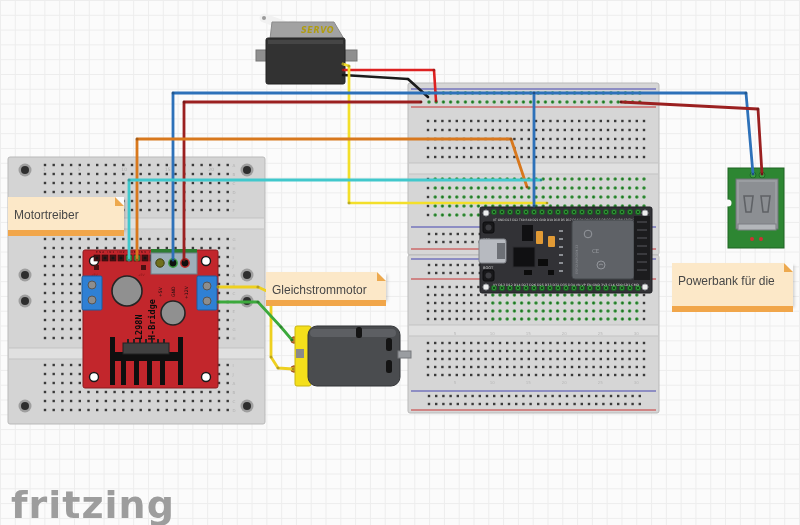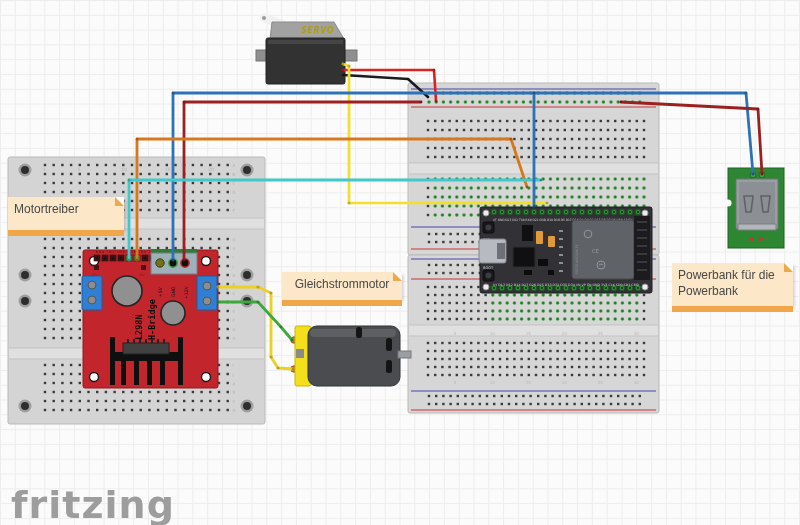--- a/index.html
+++ b/index.html
@@ -18,23 +18,23 @@
     box-shadow:1.5px 1.5px 3px rgba(0,0,0,.18);
   }
   .note::after{ 
     content:"";position:absolute;left:0;right:0;bottom:-6px;height:6px;
     background:#f1a64a;
   }
   .note::before{ 
     content:"";position:absolute;top:0;right:0;width:0;height:0;
     border-bottom:9px solid #eda94e;border-right:9px solid #fbfbfb;
   }
-  .note .line{display:block;white-space:nowrap;}
+  .note .line{display:block;white-space:nowrap;margin-top:6px;}
   #note-motortreiber{left:8px;top:197px;width:104px;height:24px;}
-  #note-gleichstrommotor{left:282px;top:272px;width:108px;height:19px;text-align:center;}
+  #note-gleichstrommotor{left:266px;top:272px;width:108px;height:19px;}
   #note-pixy{left:521px;top:313px;width:107px;height:34px;}
   #note-powerbank{left:672px;top:263px;width:109px;height:34px;}
   #fritzing-logo{
     position:absolute;left:11px;top:483px;
     font-size:38px;font-weight:600;letter-spacing:1px;color:#9d9d9d;
     font-family:"DejaVu Sans",sans-serif;
   }
   text{font-family:"DejaVu Sans",sans-serif;}
   .mono{font-family:"DejaVu Sans Mono",monospace;}
 </style>
@@ -2139,18 +2139,17 @@
 </svg>
 
 <div class="note" id="note-motortreiber">
   <span class="line">Motortreiber</span>
 </div>
 <div class="note" id="note-gleichstrommotor">
   <span class="line">Gleichstrommotor</span>
 </div>
 <div class="note" id="note-powerbank">
   <span class="line">Powerbank für die</span>
-  <span class="line">Powerbank</span>
 </div>
 
 <div id="fritzing-logo">fritzing</div>
 
 </div>
 
 </body></html>

